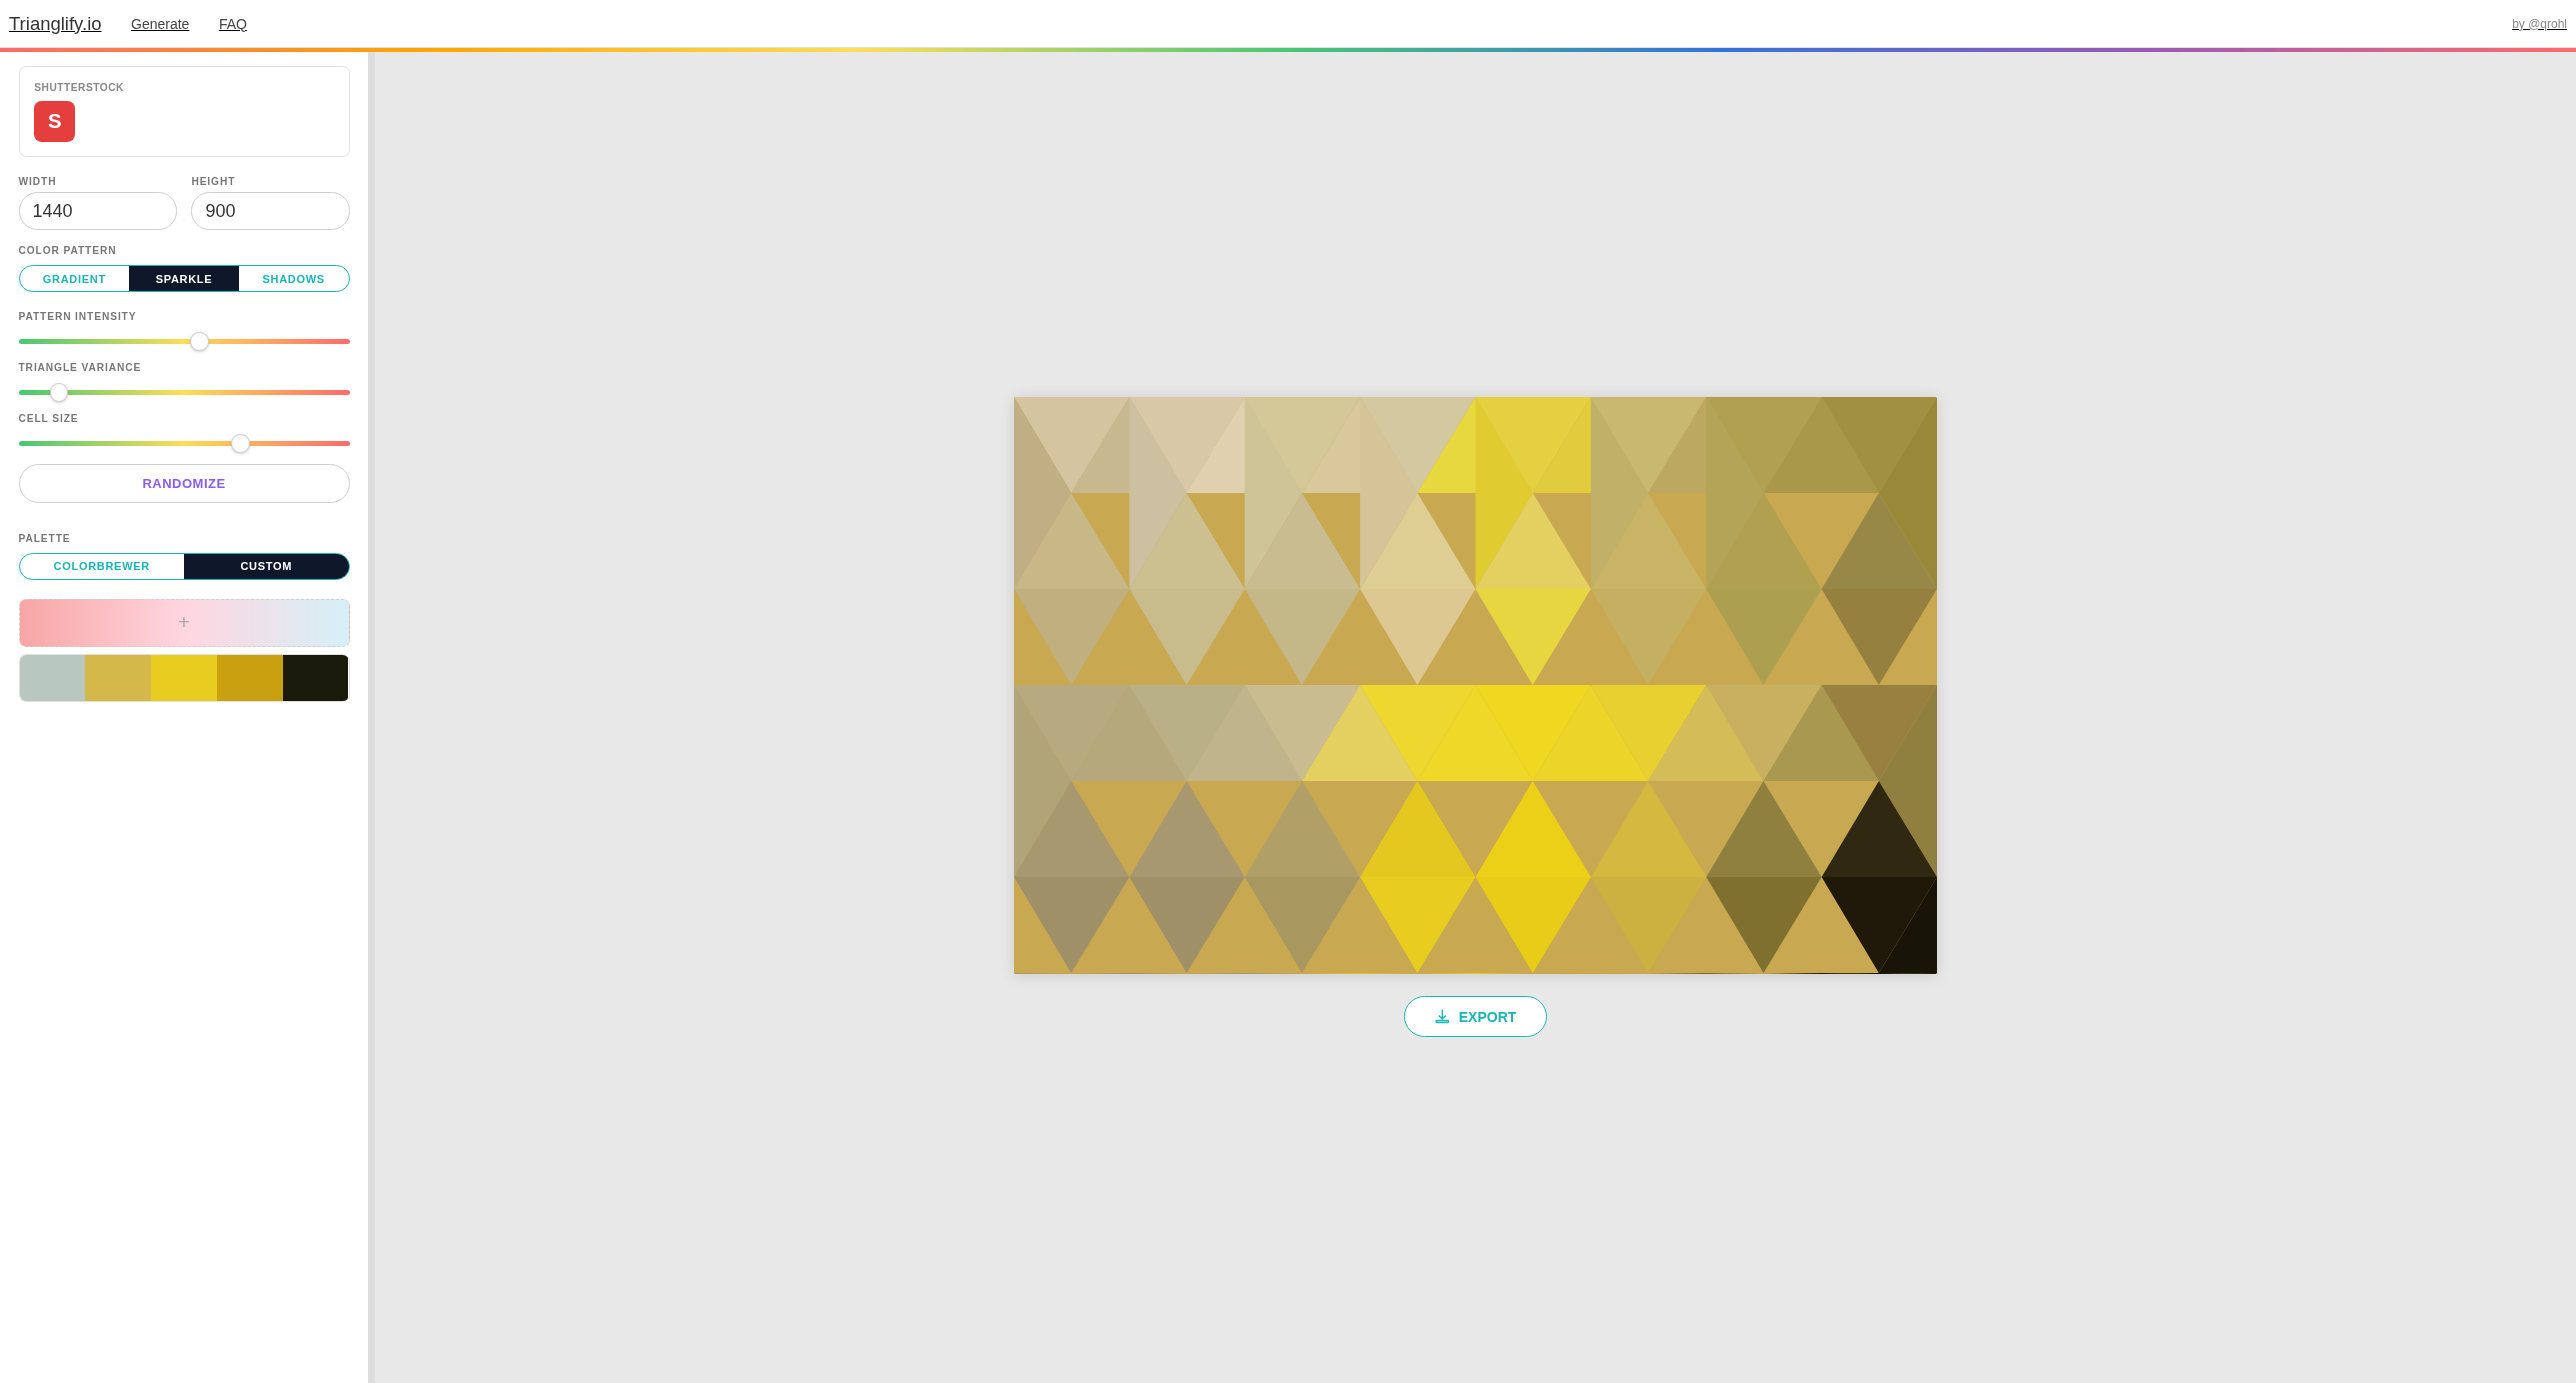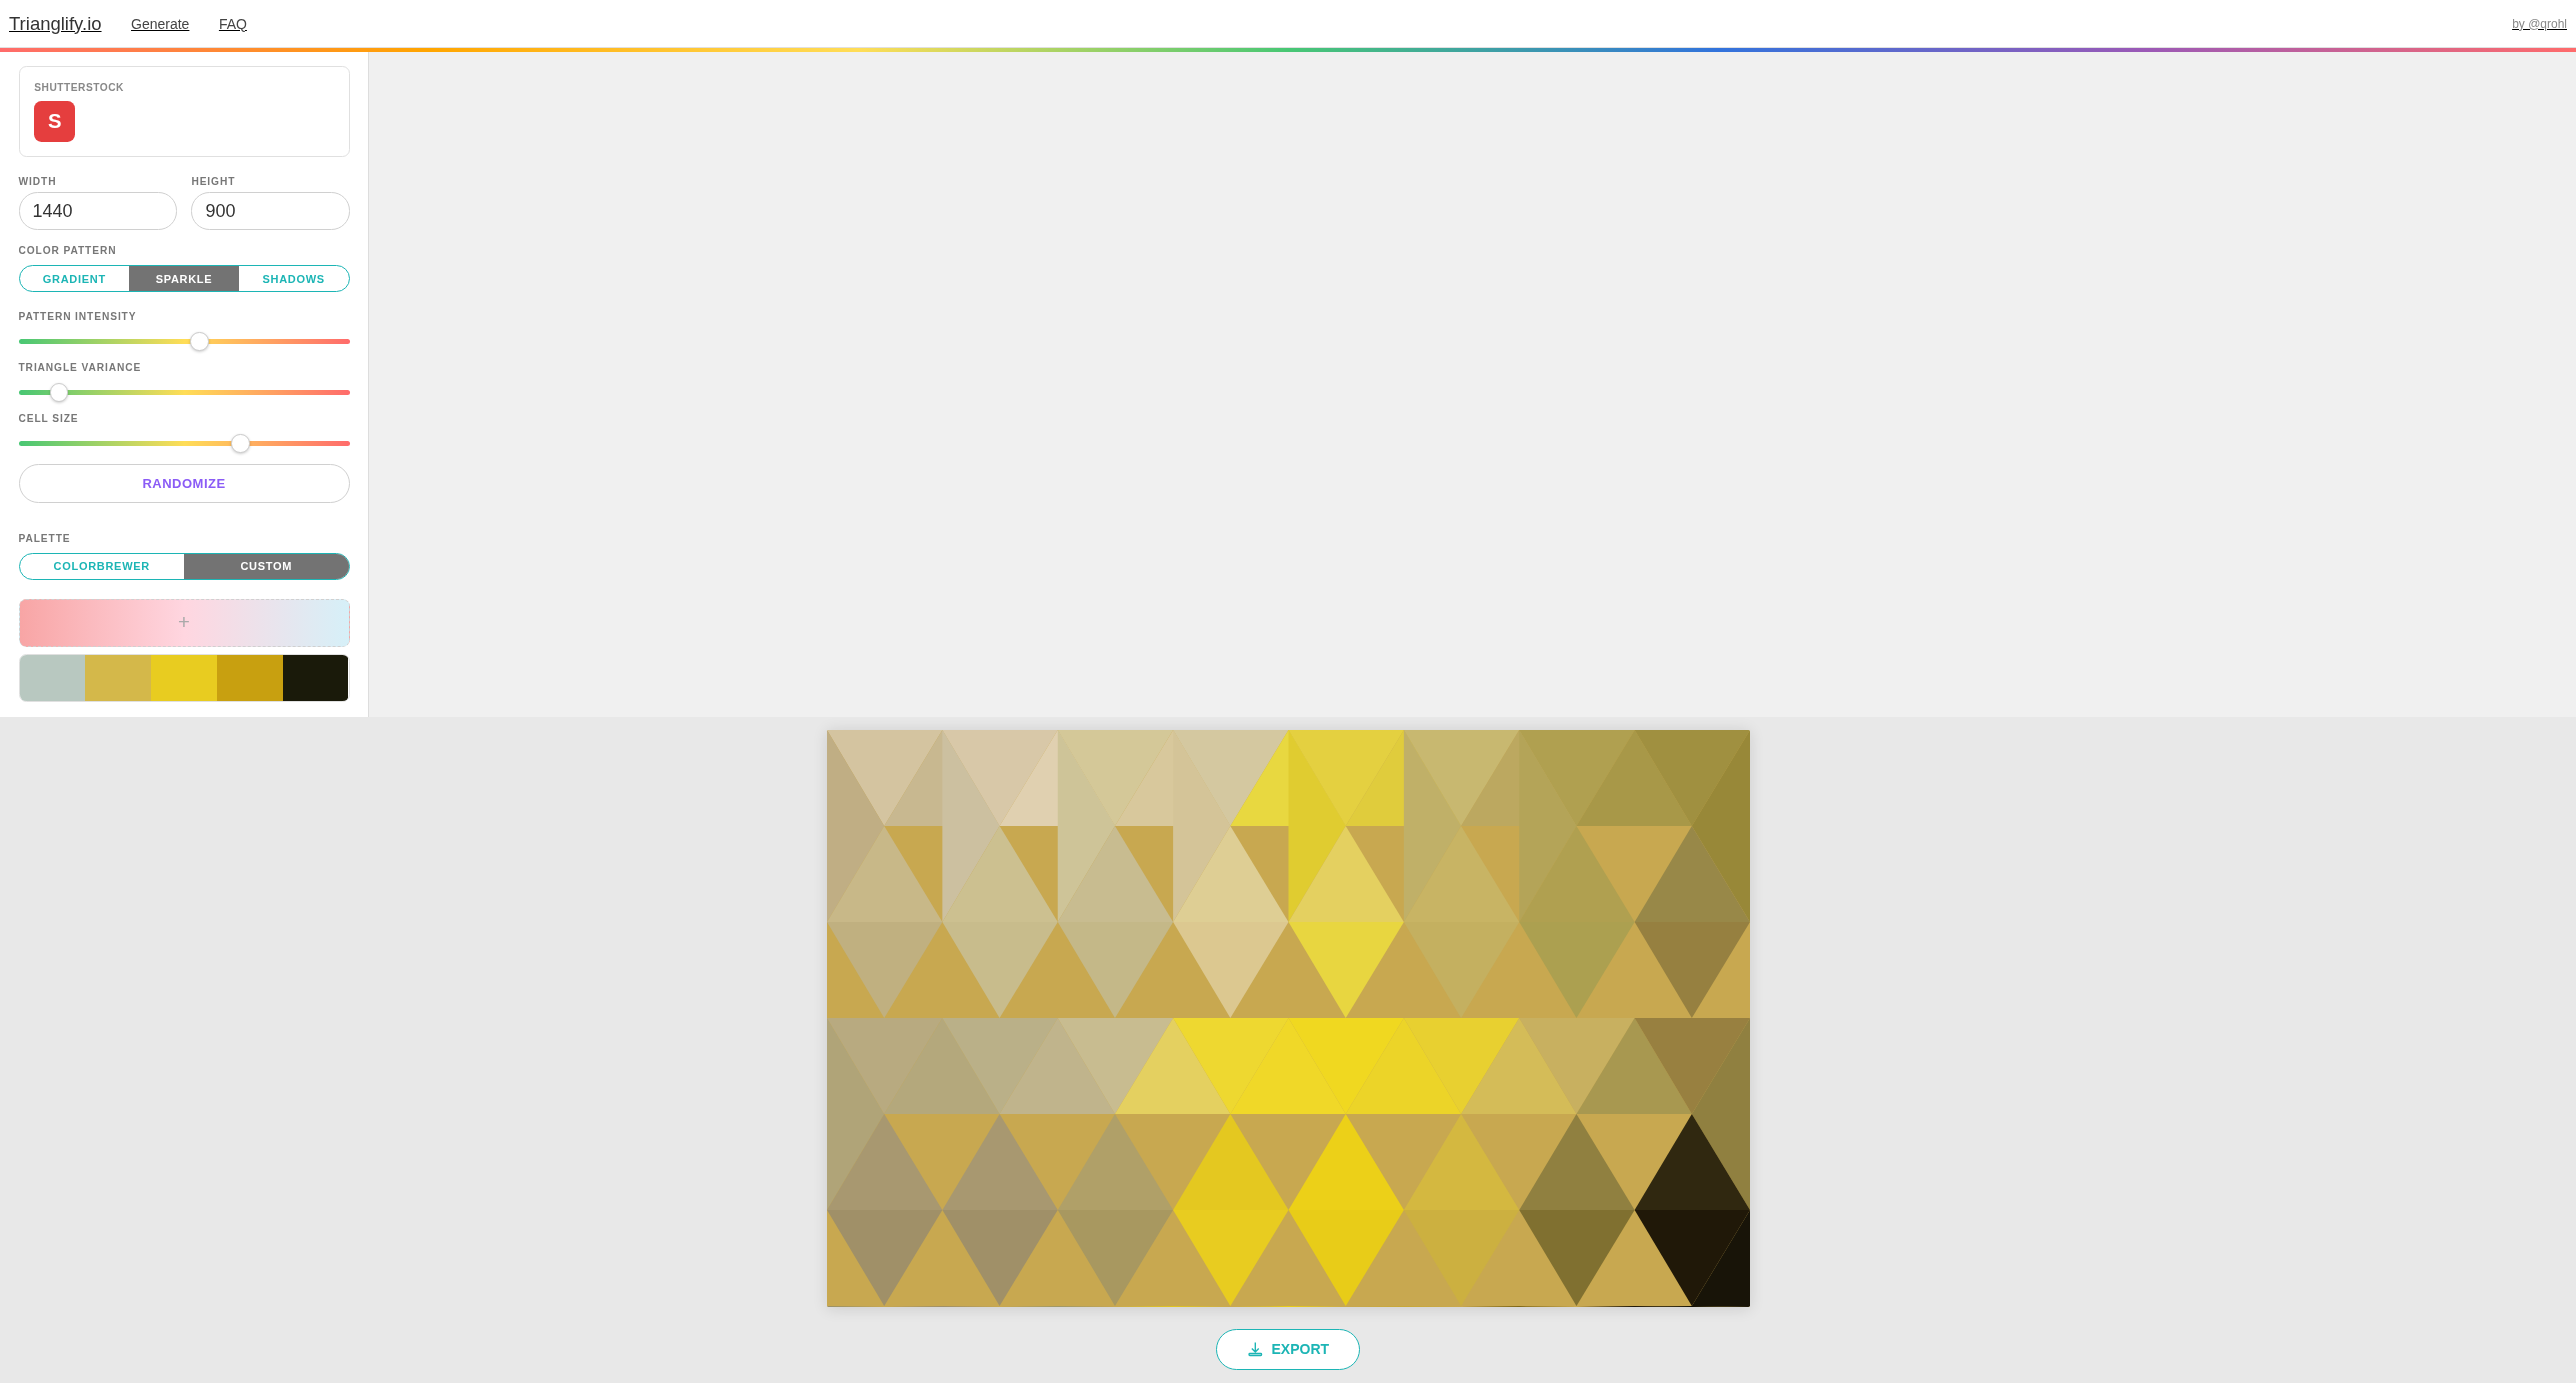--- a/index.html
+++ b/index.html
@@ -17,21 +17,21 @@
     .nav-right { font-size: 12px; color: #888; }
 
     
     .rainbow-bar {
       height: 3.7px;
       background: linear-gradient(to right, #ff6b6b, #ffa500, #ffdd57, #48c774, #3273dc, #9b59b6, #ff6b6b);
     }
 
     
     .main-layout {
-      display: flex; height: calc(100vh - 52px); flex-direction: column;
+      display: flex; height: calc(100vh - 52px);
     }
 
     
     .sidebar {
       width: 369px; min-width: 369px; background: #fff;
       overflow-y: auto; padding: 14.8px 18.5px;
       border-right: 0.9px solid #ddd;
     }
 
     
@@ -67,21 +67,21 @@
     
     .toggle-group {
       display: flex; border: 1.4px solid #1cb5b5; border-radius: 18.5px;
       overflow: hidden; margin-bottom: 19px;
     }
     .toggle-btn {
       flex: 1; padding: 6.5px 9.2px; font-size: 11px; font-weight: 700;
       letter-spacing: 0.7px; color: #1cb5b5; background: transparent;
       border: none; cursor: pointer; transition: background 0.2s;
     }
-    .toggle-btn.active { background: #737373; color: #fff; }
+    .toggle-btn.active { background: #0f172a; color: #fff; }
 
     
     .slider-section { margin-bottom: 14.8px; }
     input[type=range] {
       width: 100%; height: 5.5px; -webkit-appearance: none;
       background: linear-gradient(to right, #48c774, #ffdd57, #ff6b6b);
       border-radius: 2.8px; outline: none; cursor: pointer;
     }
     input[type=range]::-webkit-slider-thumb {
       -webkit-appearance: none; width: 18.5px; height: 18.5px;

